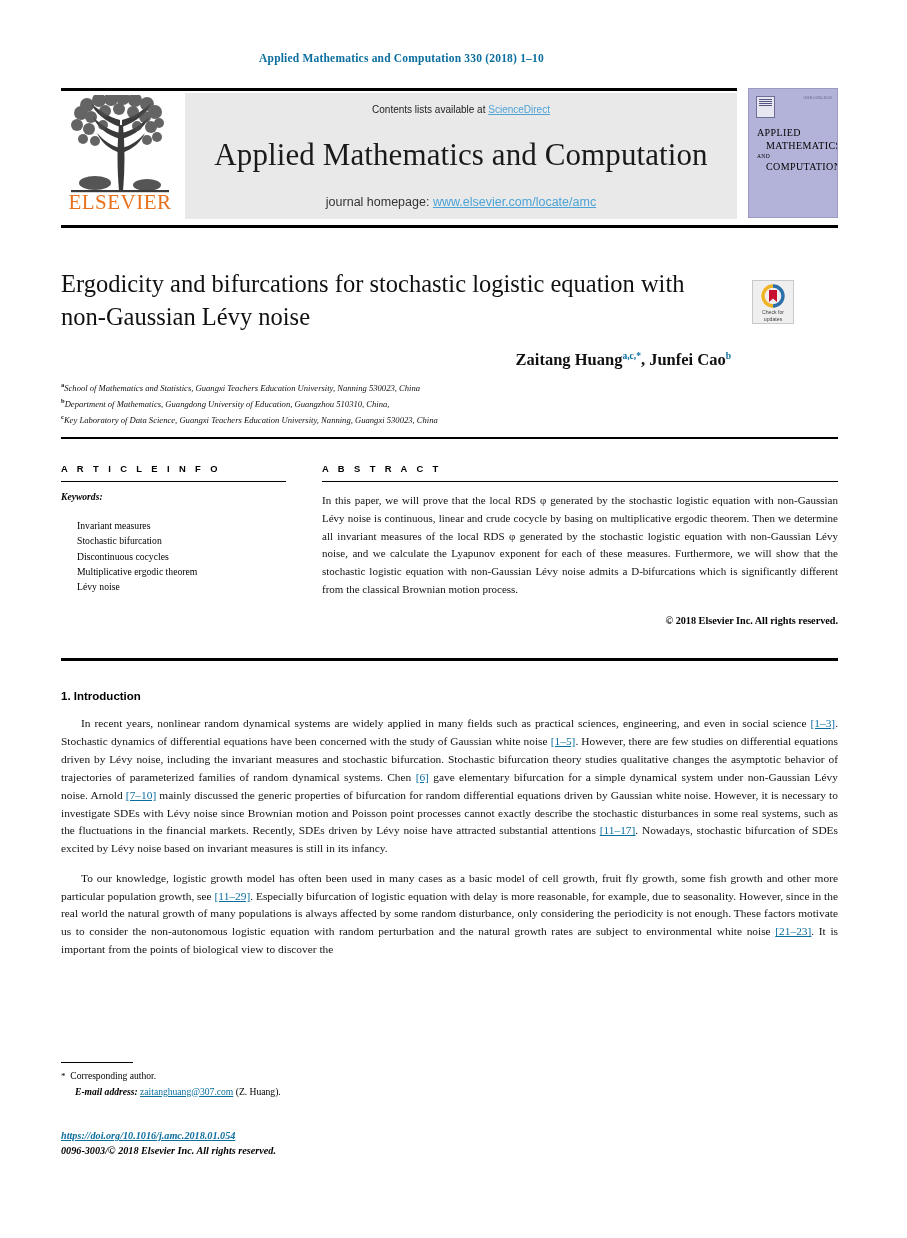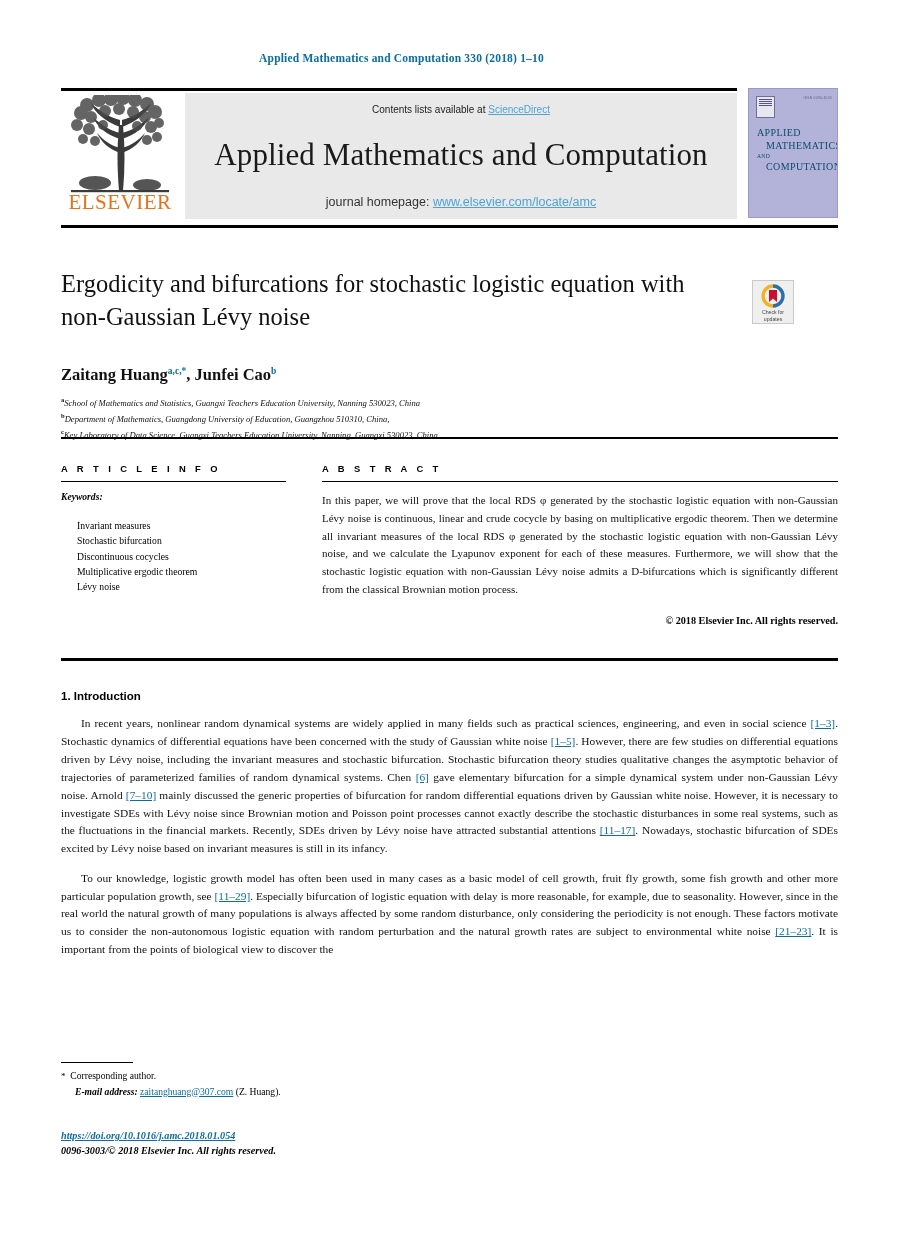--- a/index.html
+++ b/index.html
@@ -128,21 +128,21 @@
     font-size: 3.3px;
     color: #5b5b8a;
     letter-spacing: .3px;
     font-family: "Liberation Sans", sans-serif;
   }
   .cover-title {
     position: absolute;
     left: 8px; top: 37px;
     width: 78px;
     font-family: "Liberation Serif", serif;
-    color: #0c4a6e;
+    color: #000000;
     line-height: 1.33;
   }
   .cover-title .l1 { font-size: 10px; letter-spacing: .4px; }
   .cover-title .l2 { font-size: 10px; letter-spacing: .4px; padding-left: 9px; }
   .cover-title .l3 { font-size: 5.5px; letter-spacing: .4px; }
   .cover-title .l4 { font-size: 10px; letter-spacing: .4px; padding-left: 9px; }
 
   .masthead-rule-bottom {
     position: absolute;
     left: 61px; top: 225px;
@@ -158,25 +158,26 @@
     width: 670px;
   }
   .art-title {
     font-family: "Liberation Serif", serif;
     font-size: 24.5px;
     line-height: 1.33;
     color: #111;
     font-weight: 400;
   }
   .authors {
-    margin-top: 32px;
+    margin-top: 17px;
     font-family: "Liberation Serif", serif;
     font-size: 16.5px;
     font-weight: bold;
     color: #111;
+    text-align: right;
   }
   .authors sup { font-size: 9.5px; font-weight: bold; color: #0b6e9e; }
   .affils {
     margin-top: 10px;
     font-family: "Liberation Serif", serif;
     font-style: italic;
     font-size: 8.6px;
     line-height: 1.62;
     color: #111;
   }

